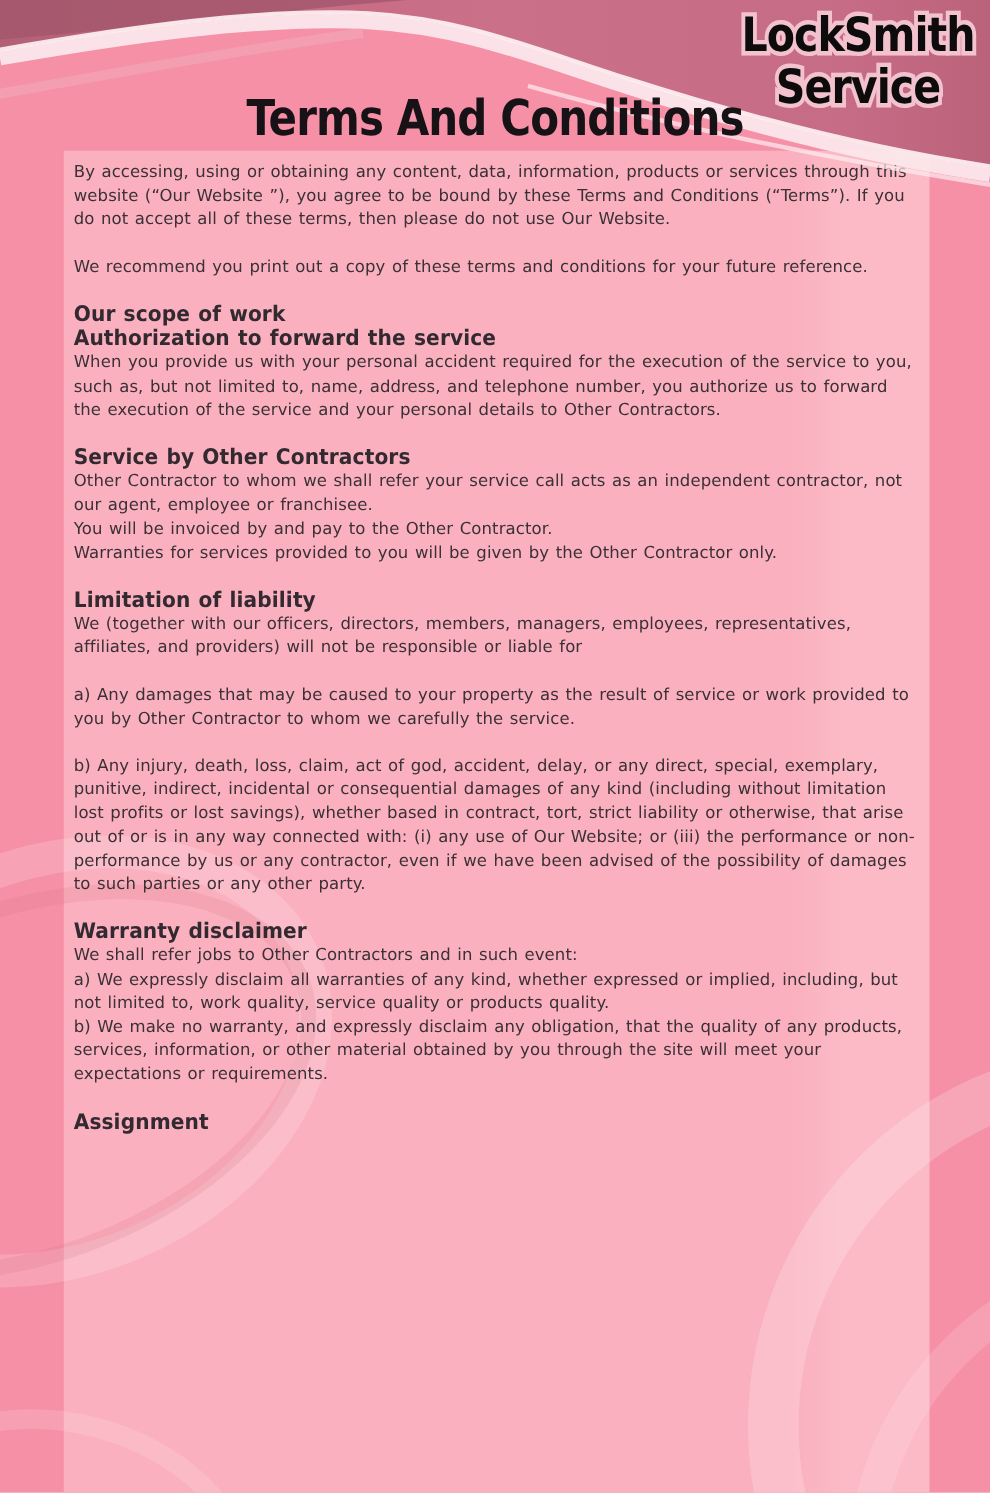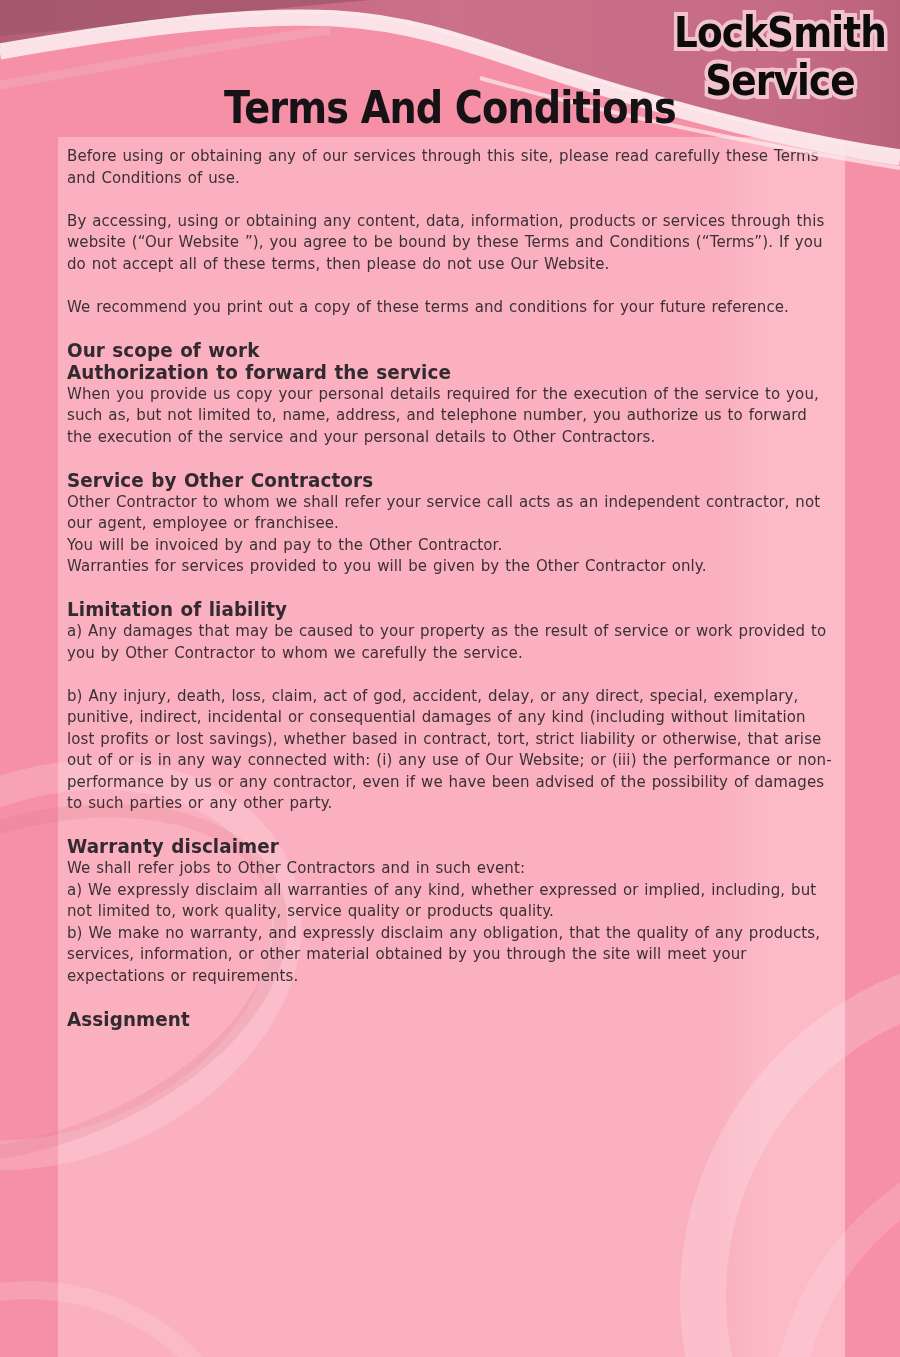--- a/index.html
+++ b/index.html
@@ -90,43 +90,43 @@
 </head>
 <body>
 
 <div class="page">
 
   <div class="panel">
     <div class="panel-content">
 
       <section class="tc-section">
 
-        <p>Before using or obtaining any of our services through this site, please read carefully these Terms and Conditions of use.</p>
         <p>By accessing, using or obtaining any content, data, information, products or services through this website (“Our Website ”), you agree to be bound by these Terms and Conditions (“Terms”). If you do not accept all of these terms, then please do not use Our Website.</p>
         <p>We recommend you print out a copy of these terms and conditions for your future reference.</p>
       </section>
 
       <section class="tc-section">
         <h2>Our scope of work</h2>
       </section>
 
       <section class="tc-section">
         <h2>Authorization to forward the service</h2>
-        <p>When you provide us copy your personal details required for the execution of the service to you, such as, but not limited to, name, address, and telephone number, you authorize us to forward the execution of the service and your personal details to Other Contractors.</p>
+        <p>When you provide us with your personal accident required for the execution of the service to you, such as, but not limited to, name, address, and telephone number, you authorize us to forward the execution of the service and your personal details to Other Contractors.</p>
       </section>
 
       <section class="tc-section">
         <h2>Service by Other Contractors</h2>
         <p>Other Contractor to whom we shall refer your service call acts as an independent contractor, not our agent, employee or franchisee.
 You will be invoiced by and pay to the Other Contractor.
 Warranties for services provided to you will be given by the Other Contractor only.</p>
       </section>
 
       <section class="tc-section">
         <h2>Limitation of liability</h2>
+        <p>We (together with our officers, directors, members, managers, employees, representatives, affiliates, and providers) will not be responsible or liable for</p>
         <p>a) Any damages that may be caused to your property as the result of service or work provided to you by Other Contractor to whom we carefully the service.</p>
         <p>b) Any injury, death, loss, claim, act of god, accident, delay, or any direct, special, exemplary, punitive, indirect, incidental or consequential damages of any kind (including without limitation lost profits or lost savings), whether based in contract, tort, strict liability or otherwise, that arise out of or is in any way connected with: (i) any use of Our Website; or (iii) the performance or non-performance by us or any contractor, even if we have been advised of the possibility of damages to such parties or any other party.</p>
       </section>
 
       <section class="tc-section">
         <h2>Warranty disclaimer</h2>
         <p>We shall refer jobs to Other Contractors and in such event:
 a) We expressly disclaim all warranties of any kind, whether expressed or implied, including, but not limited to, work quality, service quality or products quality.
 b) We make no warranty, and expressly disclaim any obligation, that the quality of any products, services, information, or other material obtained by you through the site will meet your expectations or requirements.</p>
       </section>

